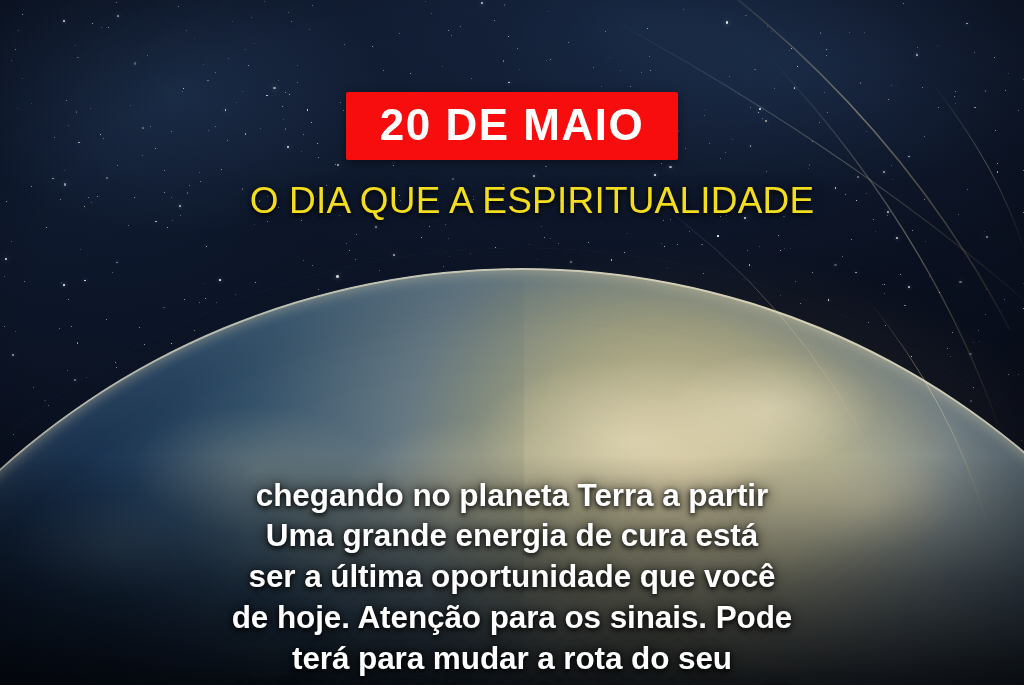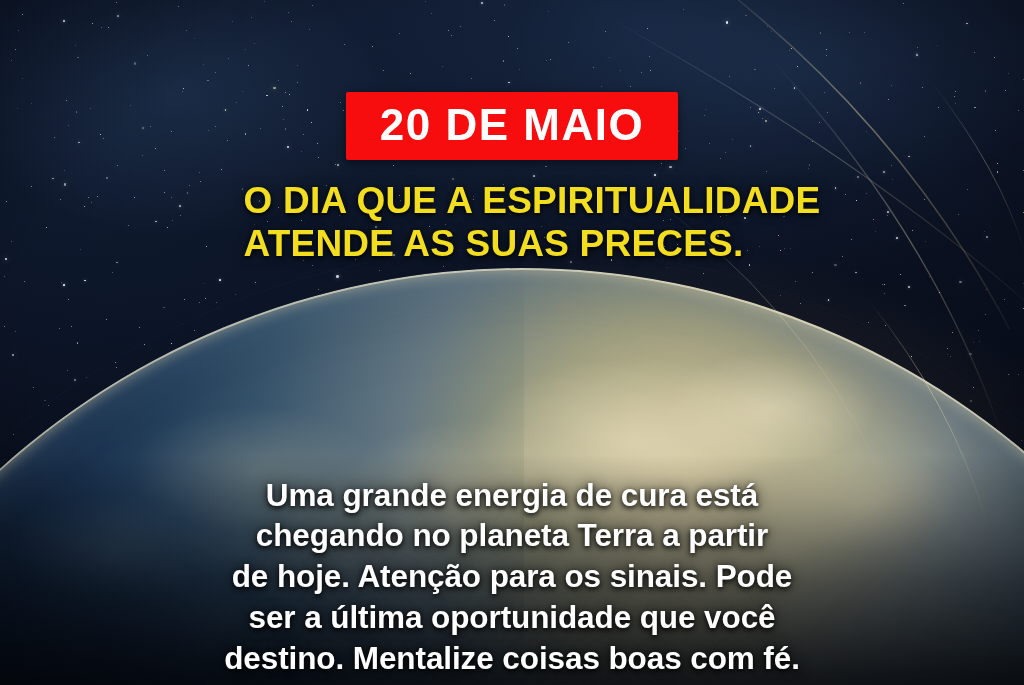--- a/index.html
+++ b/index.html
@@ -201,23 +201,24 @@
     border-radius: 2px;
     text-align: center;
     box-shadow: 0 2px 10px rgba(0,0,0,0.45);
     white-space: nowrap;
   }
 
   .headline {
     margin-top: 20px;
     color: #f3dd1f;
     font-size: 37px;
-    font-weight: bold;
+    font-weight: normal;
     line-height: 1.16;
     letter-spacing: 0.2px;
+    text-align: center;
     text-shadow:
        0 2px 4px rgba(0,0,0,0.85),
        0 0 12px rgba(0,0,0,0.55);
     max-width: 900px;
     margin-left: 40px;
   }
   .headline .l2 { display: block; }
 
   .body-copy {
     position: absolute;
@@ -721,26 +722,26 @@
 
   <div class="bottom-fade"></div>
   <div class="vignette"></div>
 
   <div class="content">
 
     <div class="date-badge">20 DE MAIO</div>
 
     <h1 class="headline">
       <span class="l1">O DIA QUE A ESPIRITUALIDADE</span>
-      <span class="l2">ATENDE AS SUAS PRECES.</span>
     </h1>
 
     <p class="body-copy">
+      <span>chegando no planeta Terra a partir</span>
       <span>Uma grande energia de cura está</span>
-      <span>chegando no planeta Terra a partir</span>
+      <span>ser a última oportunidade que você</span>
       <span>de hoje. Atenção para os sinais. Pode</span>
-      <span>ser a última oportunidade que você</span>
+      <span>terá para mudar a rota do seu</span>
       <span>destino. Mentalize coisas boas com fé.</span>
     </p>
 
 
   </div>
 </div>
 
 </body></html>

